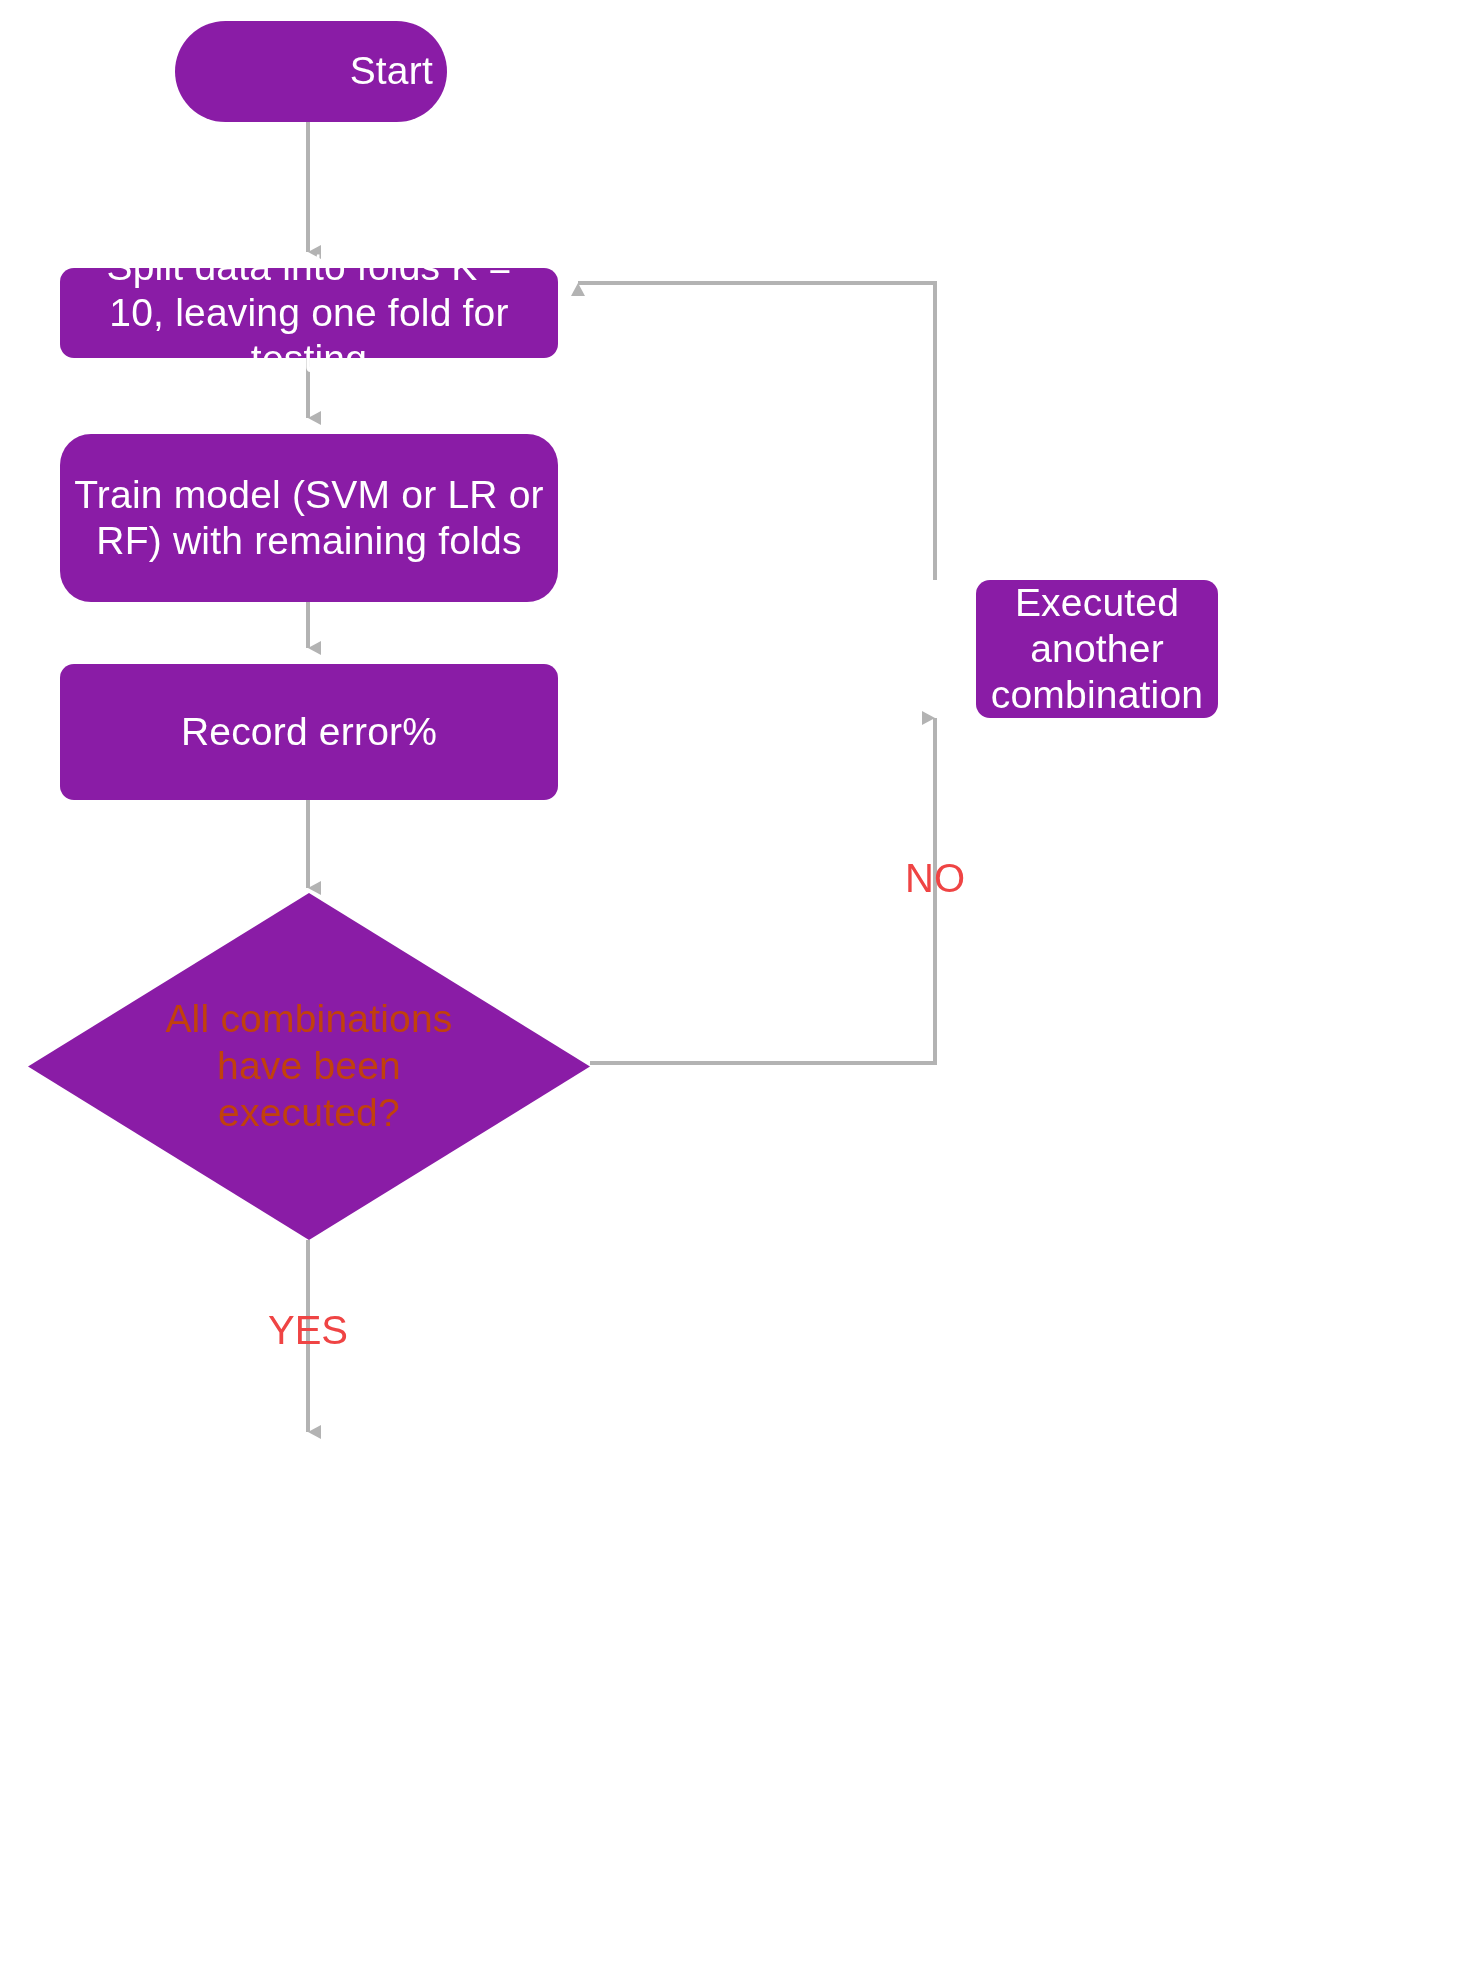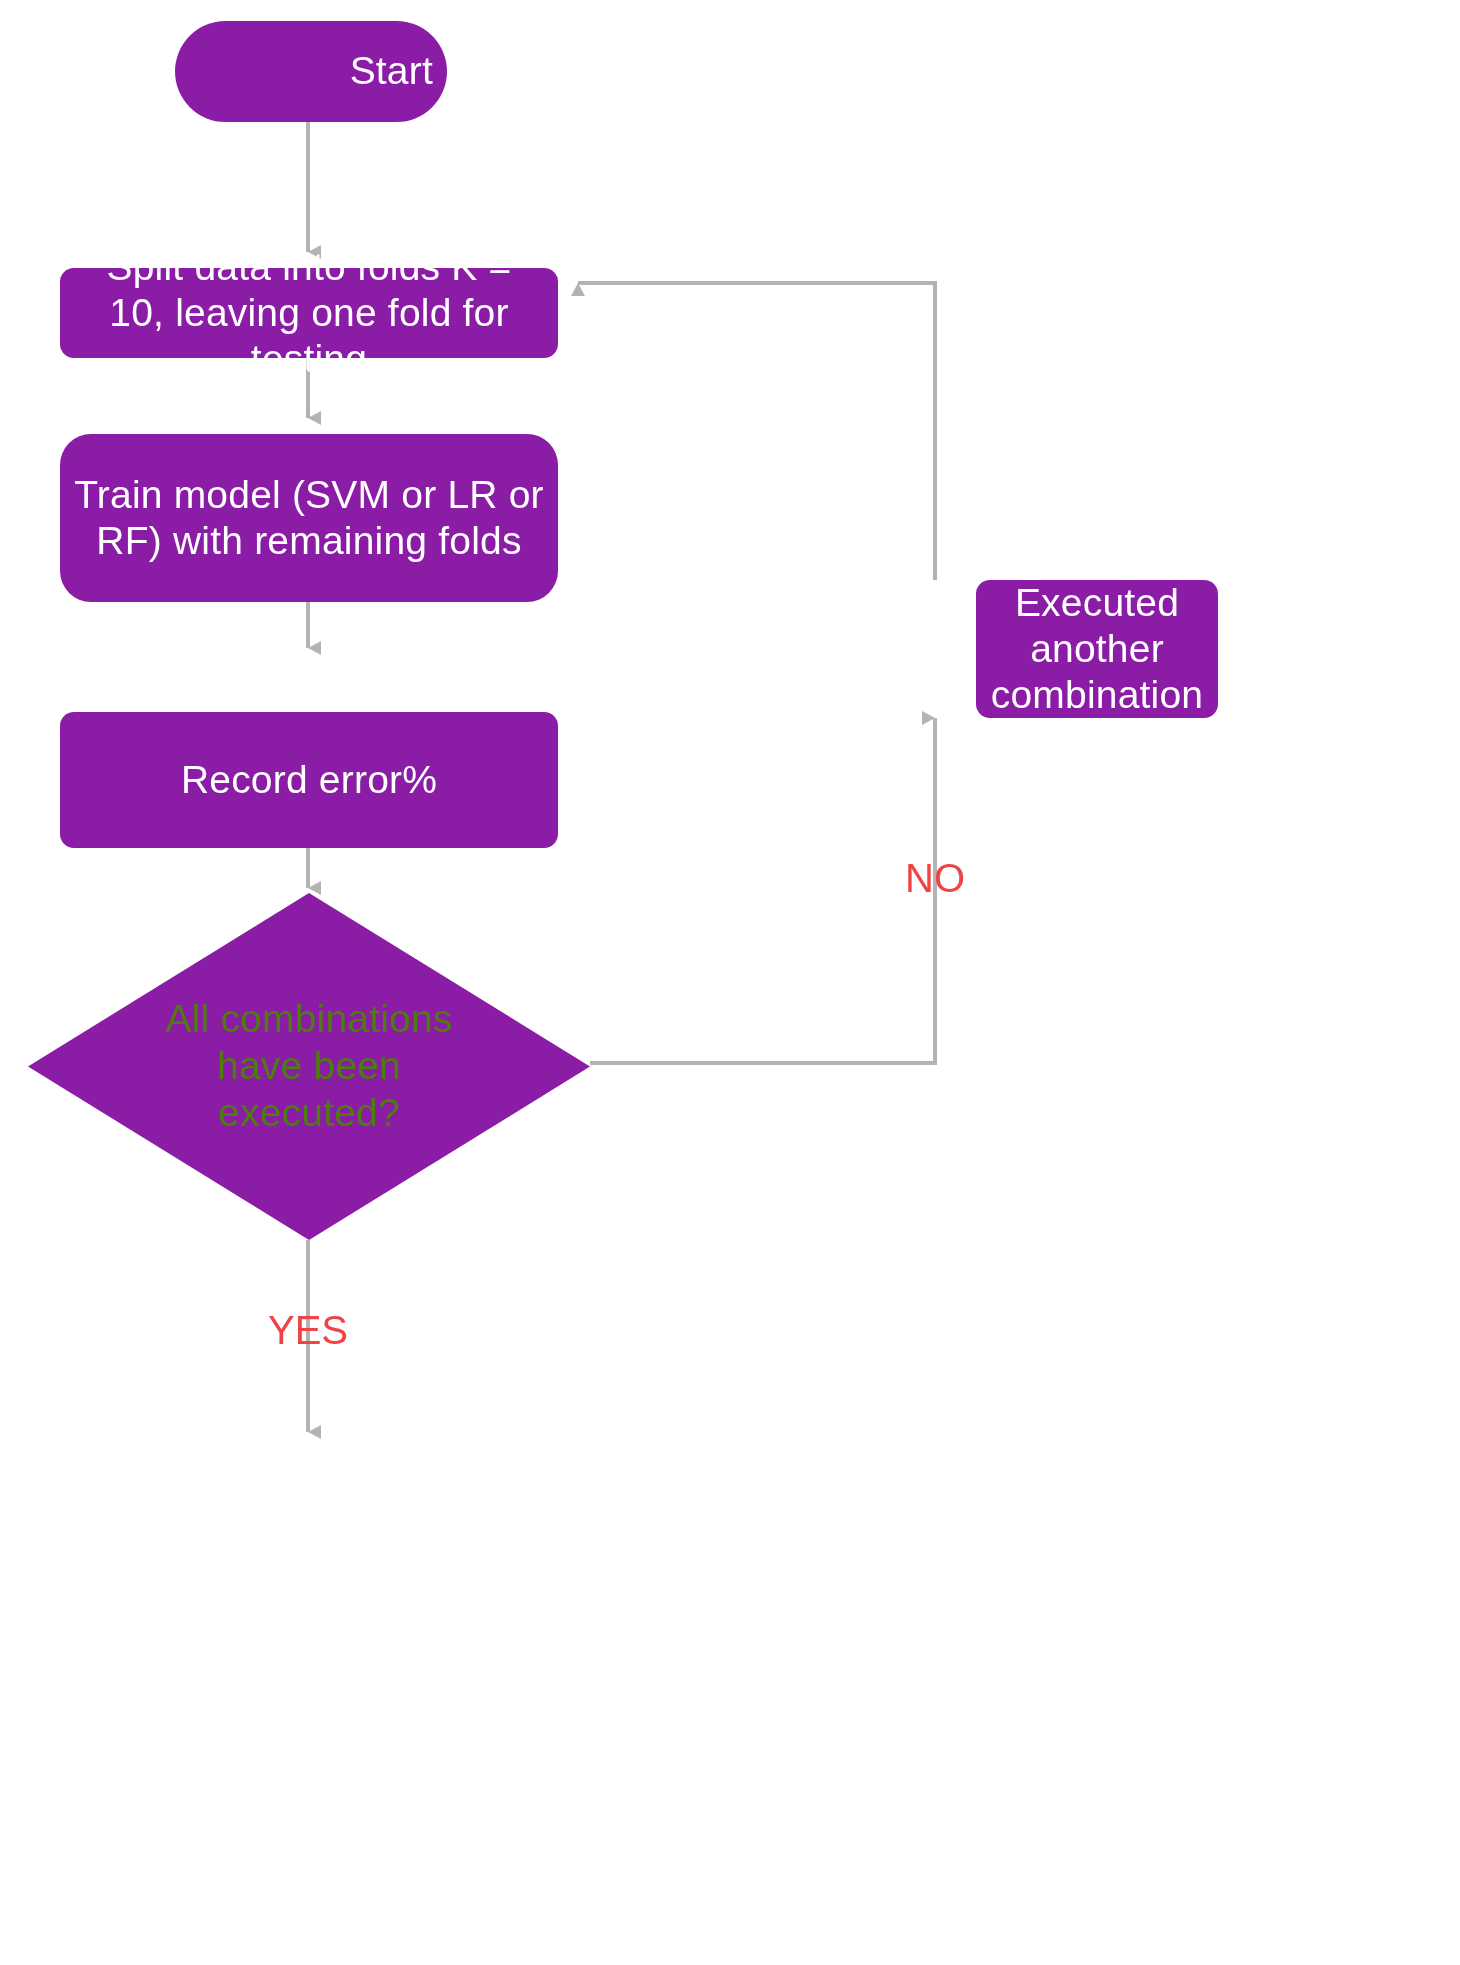--- a/index.html
+++ b/index.html
@@ -46,21 +46,21 @@
     padding: 0;
   }
   .decision .diamond-shape {
     position: absolute;
     inset: 0;
   }
   .decision .diamond-label {
     position: relative;
     z-index: 2;
     width: 62%;
-    color: #4d7c0f;
+    color: #c2410c;
     font-size: 39px;
     line-height: 1.2;
   }
   .edge-label {
     position: absolute;
     color: #ef4444;
     font-family: "Liberation Sans", sans-serif;
     font-size: 40px;
     line-height: 1;
     background: transparent;
@@ -128,21 +128,21 @@
   </div>
 
   <div class="node process" style="left:60px; top:268px; width:498px; height:90px;">
     <span>Split data into folds K = 10, leaving one fold for testing</span>
   </div>
 
   <div class="node process" style="left:60px; top:434px; width:498px; height:168px;border-radius:31px;">
     <span>Train model (SVM or LR or RF) with remaining folds</span>
   </div>
 
-  <div class="node process" style="left:60px; top:664px; width:498px; height:136px;margin-top:48px;">
+  <div class="node process" style="left:60px; top:664px; width:498px; height:136px;">
     <span>Record error%</span>
   </div>
 
   <div class="node decision" style="left:28px; top:893px; width:562px; height:347px;">
     <svg class="diamond-shape" viewBox="0 0 562 347" preserveAspectRatio="none" xmlns="http://www.w3.org/2000/svg">
       <polygon points="281,0 562,173.5 281,347 0,173.5" fill="#8A1CA6"></polygon>
     </svg>
     <span class="diamond-label">All combinations have been executed?</span>
   </div>
 

